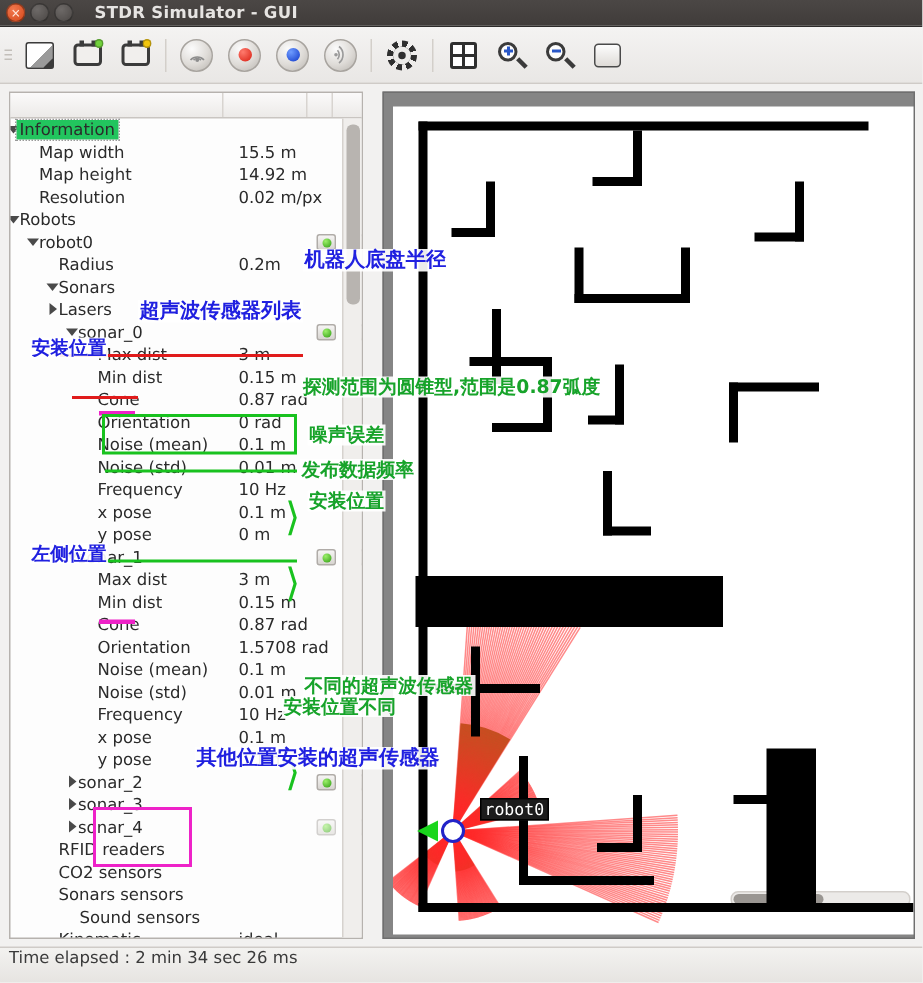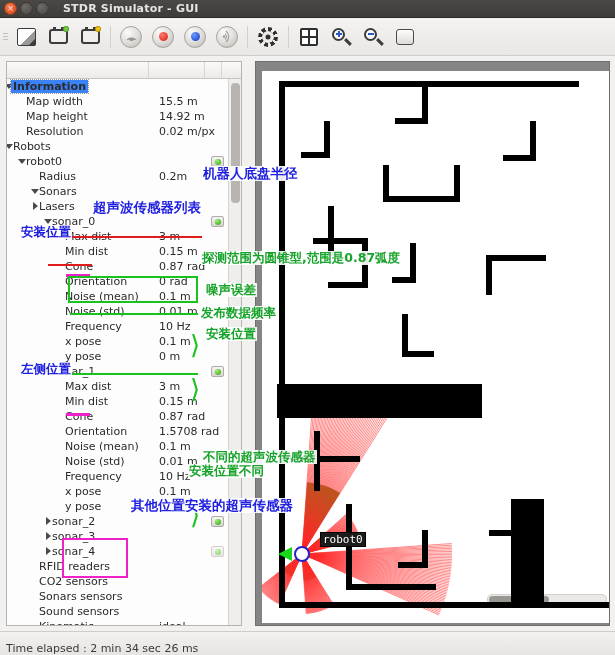--- a/index.html
+++ b/index.html
@@ -131,22 +131,22 @@
     content:""; position:absolute; left:0; top:2px;
     border-left: 4px solid transparent; border-right: 4px solid transparent;
     border-top: 5px solid #4a4a4a;
   }
   .twisty.closed:before{
     content:""; position:absolute; left:2px; top:0;
     border-top: 4px solid transparent; border-bottom: 4px solid transparent;
     border-left: 5px solid #4a4a4a;
   }
   .row.selected .lbl {
-    outline: 1px dotted #9a9a9a; background: #3b82f6;
-    padding: 0 2px; margin-left: -2px; font-weight: bold;
+    outline: 1px dotted #9a9a9a; background: #22c55e;
+    padding: 0 2px; margin-left: -2px;
   }
   .eyes { position: absolute; display: flex; gap: 5px; }
   .eye {
     width: 13px; height: 11px; border-radius: 2px;
     background: linear-gradient(to bottom,#f6f5f4,#d8d5d1);
     border: 1px solid #b0aca8; display:flex; align-items:center; justify-content:center;
   }
   .eye i { width: 6px; height: 6px; border-radius: 50%; display:block; }
   .eye.on  i { background: radial-gradient(circle at 35% 30%, #9cf06a, #2e9b12); }
   .eye.off i { background: radial-gradient(circle at 35% 30%, #9a9a9a, #3b3b3b); }
@@ -184,21 +184,21 @@
   .ul-mag    { position:absolute; height:2.5px; background:#ee22c8; z-index:29; }
   .box-green { position:absolute; border:2px solid #19c21f; z-index:29; }
   .box-mag   { position:absolute; border:2.5px solid #ee22c8; z-index:29; }
   .brace { position: absolute; color:#19c21f; font-size: 26px; font-weight: 400;
            line-height: 1; z-index: 30; font-family: "DejaVu Sans", sans-serif; }
 
   
   .statusbar {
     position: absolute; left: 0; bottom: 0; width: 615px; height: 24px;
     background: linear-gradient(to bottom,#f3f2f0,#e6e4e1);
-    border-top: 1px solid #cfcbc7; display: flex; align-items: flex-end;
+    border-top: 1px solid #cfcbc7; display: flex; align-items: flex-start;
   }
   .statusbar .txt { font-size: 11px; color: #3a3a3a; margin-left: 6px; }
   .hscroll {
     position:absolute; right: 8px; bottom: 26px; height: 11px; width: 120px;
     background: #eceae8; border: 1px solid #d3cfcb; border-radius: 5px;
   }
   .hthumb { position:absolute; left:1px; top:1px; height:7px; width:60px;
             background:#9a9692; border-radius:4px; }
 
   .robot-label {
@@ -485,21 +485,21 @@
           <div class="row" style="top: 0px;">
             <span class="lbl" style="left: 32px;">RFID readers</span>
           </div>
           <div class="row" style="top: 0px;">
             <span class="lbl" style="left: 32px;">CO2 sensors</span>
           </div>
           <div class="row" style="top: 0px;">
             <span class="lbl" style="left: 32px;">Sonars sensors</span>
           </div>
           <div class="row" style="top: 0px;">
-            <span class="lbl" style="left: 32px; text-align: right;">Sound sensors</span>
+            <span class="lbl" style="left: 46px; text-align: right;">Sound sensors</span>
           </div>
           <div class="row" style="top: 0px;">
             <span class="lbl" style="left: 32px;">Kinematic</span>
             <span class="val">ideal</span>
           </div>
         </div>
       <div class="vscroll">
         <div class="vthumb" style="top:4px;height:120px;"></div>
       </div>
     </div>

